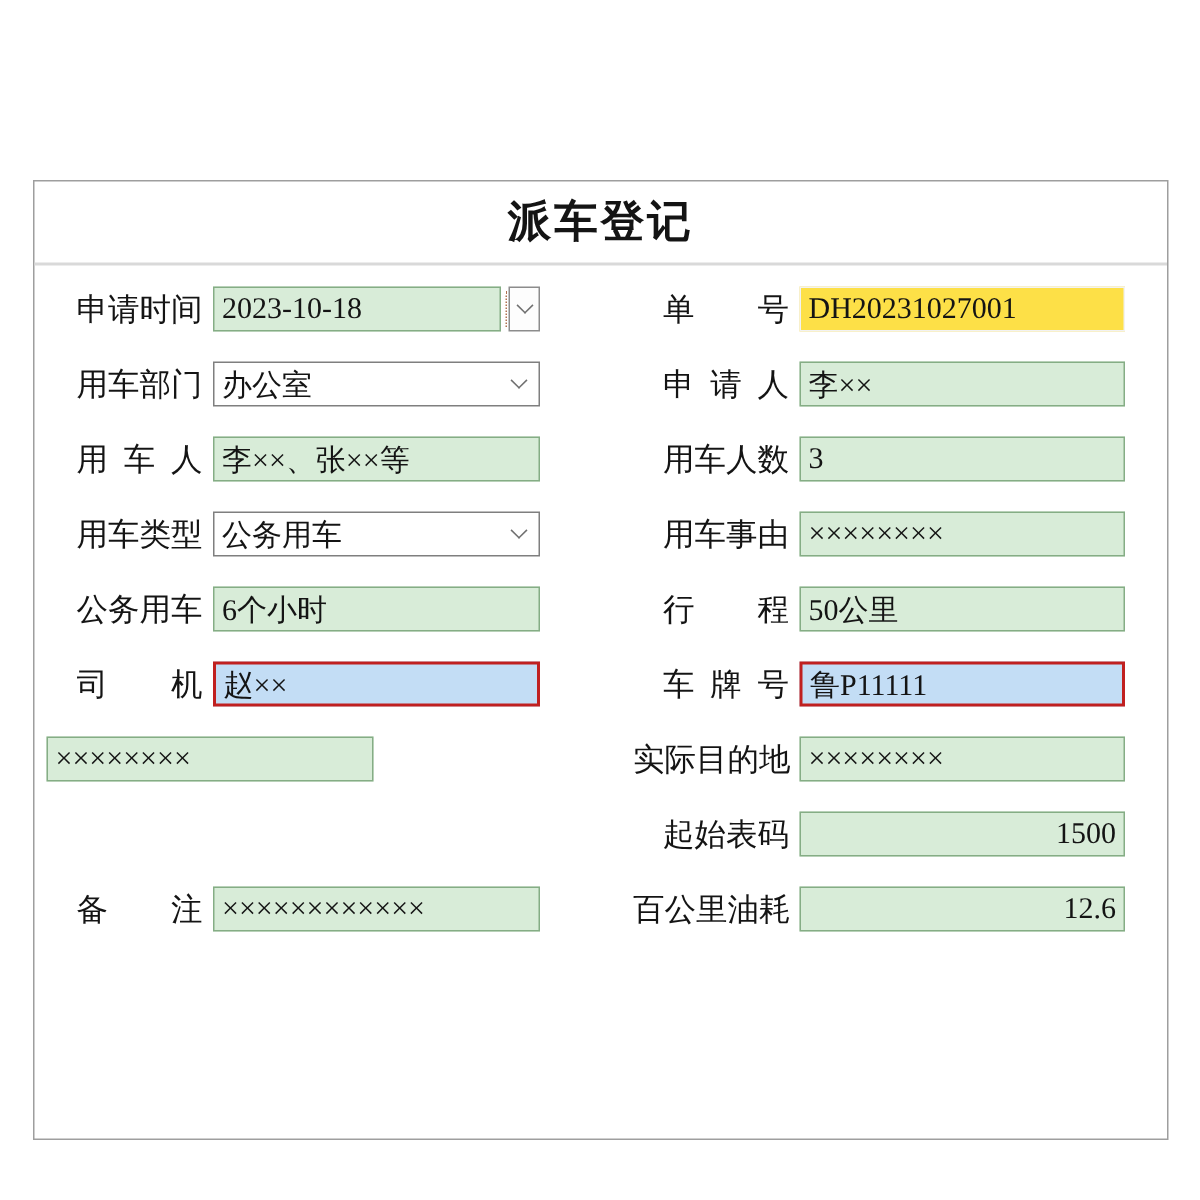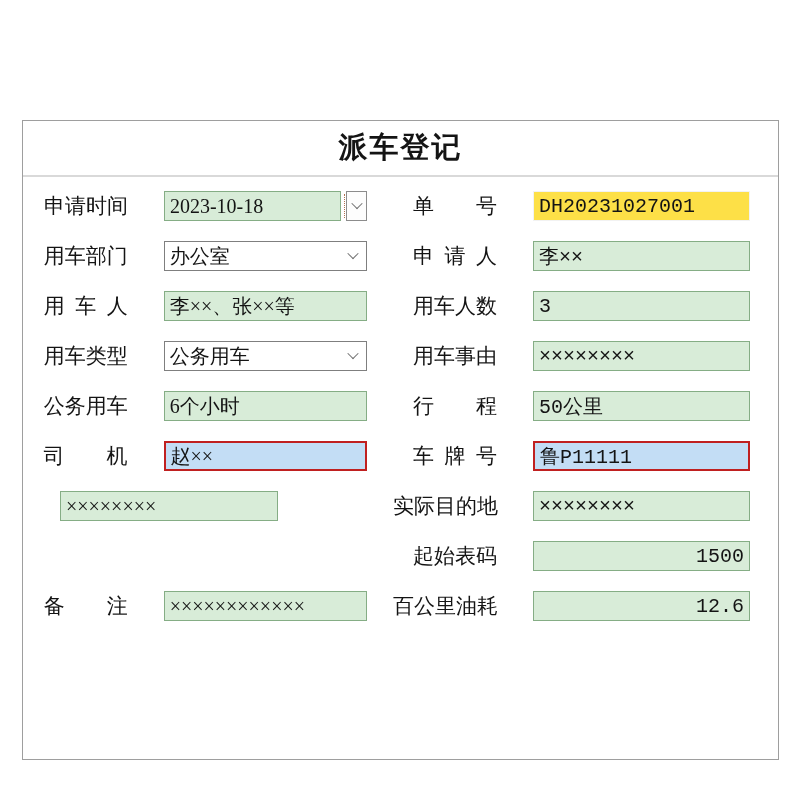--- a/index.html
+++ b/index.html
@@ -7,25 +7,25 @@
     font-family:"Liberation Serif","DejaVu Serif",serif; color:#141414; }
   .panel { position:absolute; left:22px; top:120px; width:757px; height:640px;
     background:#fff; border:1px solid #9e9e9e; }
   .title-bar { height:56px; display:flex; align-items:center; justify-content:center;
     border-bottom:2px solid #d9d9d9; }
   .title { font-size:29px; font-weight:bold; letter-spacing:2px; }
   .rows { padding-top:14px; }
   .row { display:flex; align-items:center; height:30px; margin:0 28px 20px 8px; }
   .half { display:flex; align-items:center; }
   .half.left { width:336px; }
-  .half.right { margin-left:auto;font-family:Liberation Mono, monospace; }
+  .half.right { margin-left:auto; }
   .lab { width:104px; margin-right:7px; text-align:right; font-size:21px; white-space:nowrap; }
   .j4 { display:inline-block; min-width:84px; text-align:justify; text-align-last:justify; }
   .fld { height:30px; display:flex; align-items:center; padding:0 5px;
-    font-size:20px; white-space:nowrap; overflow:hidden;margin-left:29px; }
+    font-size:20px; white-space:nowrap; overflow:hidden; }
   .half.left  .fld { width:218px; }
   .half.right .fld { width:217px; }
   .green  { background:#d8ecd8; border:1px solid #85ad85; }
   .blue   { background:#c3ddf5; border:2px solid #c02020; }
   .grey   { background:#fde047; border:1px solid #f2f2f2; }
   .select { background:#ffffff; border:1px solid #7f7f7f; justify-content:space-between; }
   .num    { justify-content:flex-end; }
   .combo  { padding:0; border:none; background:none; overflow:visible; }
   .combo .green-part { flex:1; height:30px; display:flex; align-items:center;
     padding:0 5px; background:#d8ecd8; border:1px solid #85ad85; overflow:hidden; }

